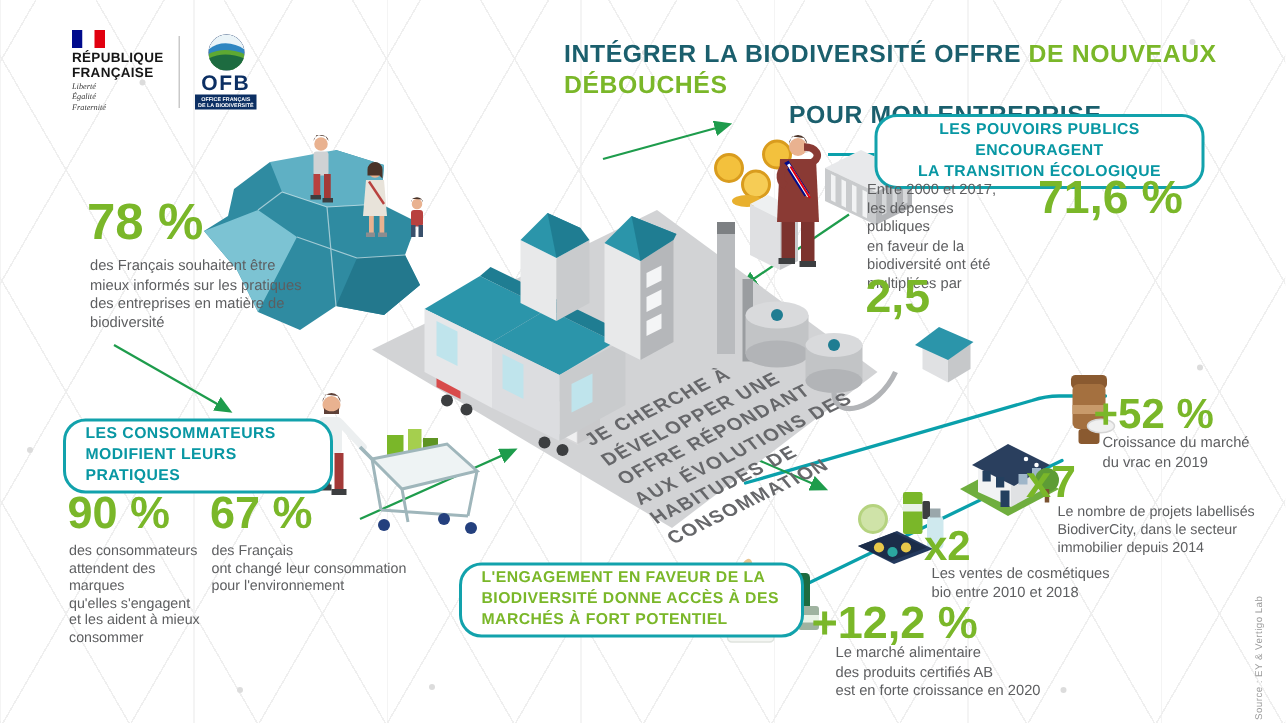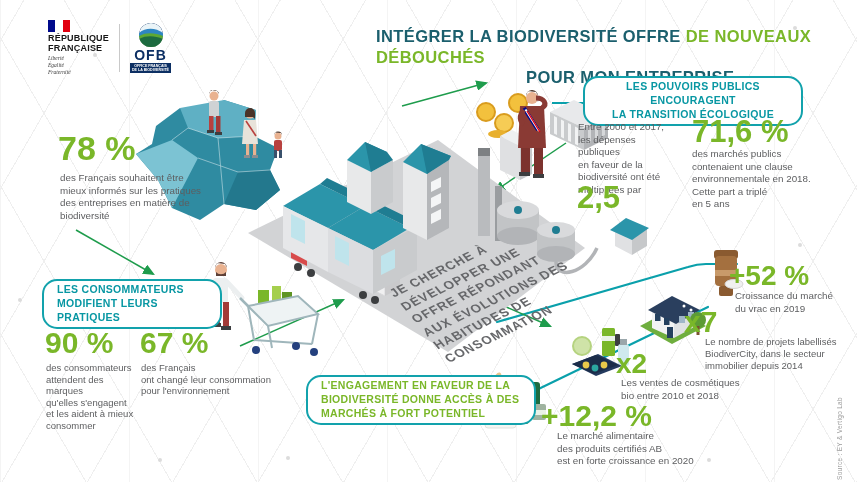--- a/index.html
+++ b/index.html
@@ -215,25 +215,20 @@
   <div class="abs tbox pre" style="left:583px;top:76px;width:190px;text-align:center"><span>LES POUVOIRS PUBLICS ENCOURAGENT
 LA TRANSITION ÉCOLOGIQUE</span></div>
   <div class="abs stat-text pre" style="left:578px;top:121px">Entre 2000 et 2017,
 les dépenses
 publiques
 en faveur de la
 biodiversité ont été
 multipliées par</div>
   <div class="abs stat-big" style="left:577px;top:182px;font-size:31px">2,5</div>
   <div class="abs stat-big" style="left:692px;top:116px;font-size:31px">71,6 %</div>
-  <div class="abs stat-text pre" style="left:692px;top:148px">des marchés publics
-contenaient une clause
-environnementale en 2018.
-Cette part a triplé
-en 5 ans</div>
 
   <svg class="abs illus" style="left:225px;top:98px" width="430" height="270" viewBox="0 0 430 270">
 
     <polygon points="23,135 213,42 360,150 223,254" fill="#d2d3d5"></polygon>
 
     <g>
       <polygon points="90,140 160,175 160,198 90,163" fill="#f0f0f1" stroke="#d8d8da" stroke-width="1"></polygon>
       <polygon points="90,140 105,132 175,167 160,175" fill="#dfdfe1"></polygon>
       <polygon points="160,175 175,167 175,190 160,198" fill="#c9c9cb"></polygon>
       <polygon points="66,138 82,146 82,168 66,160" fill="#d84b4b"></polygon>

